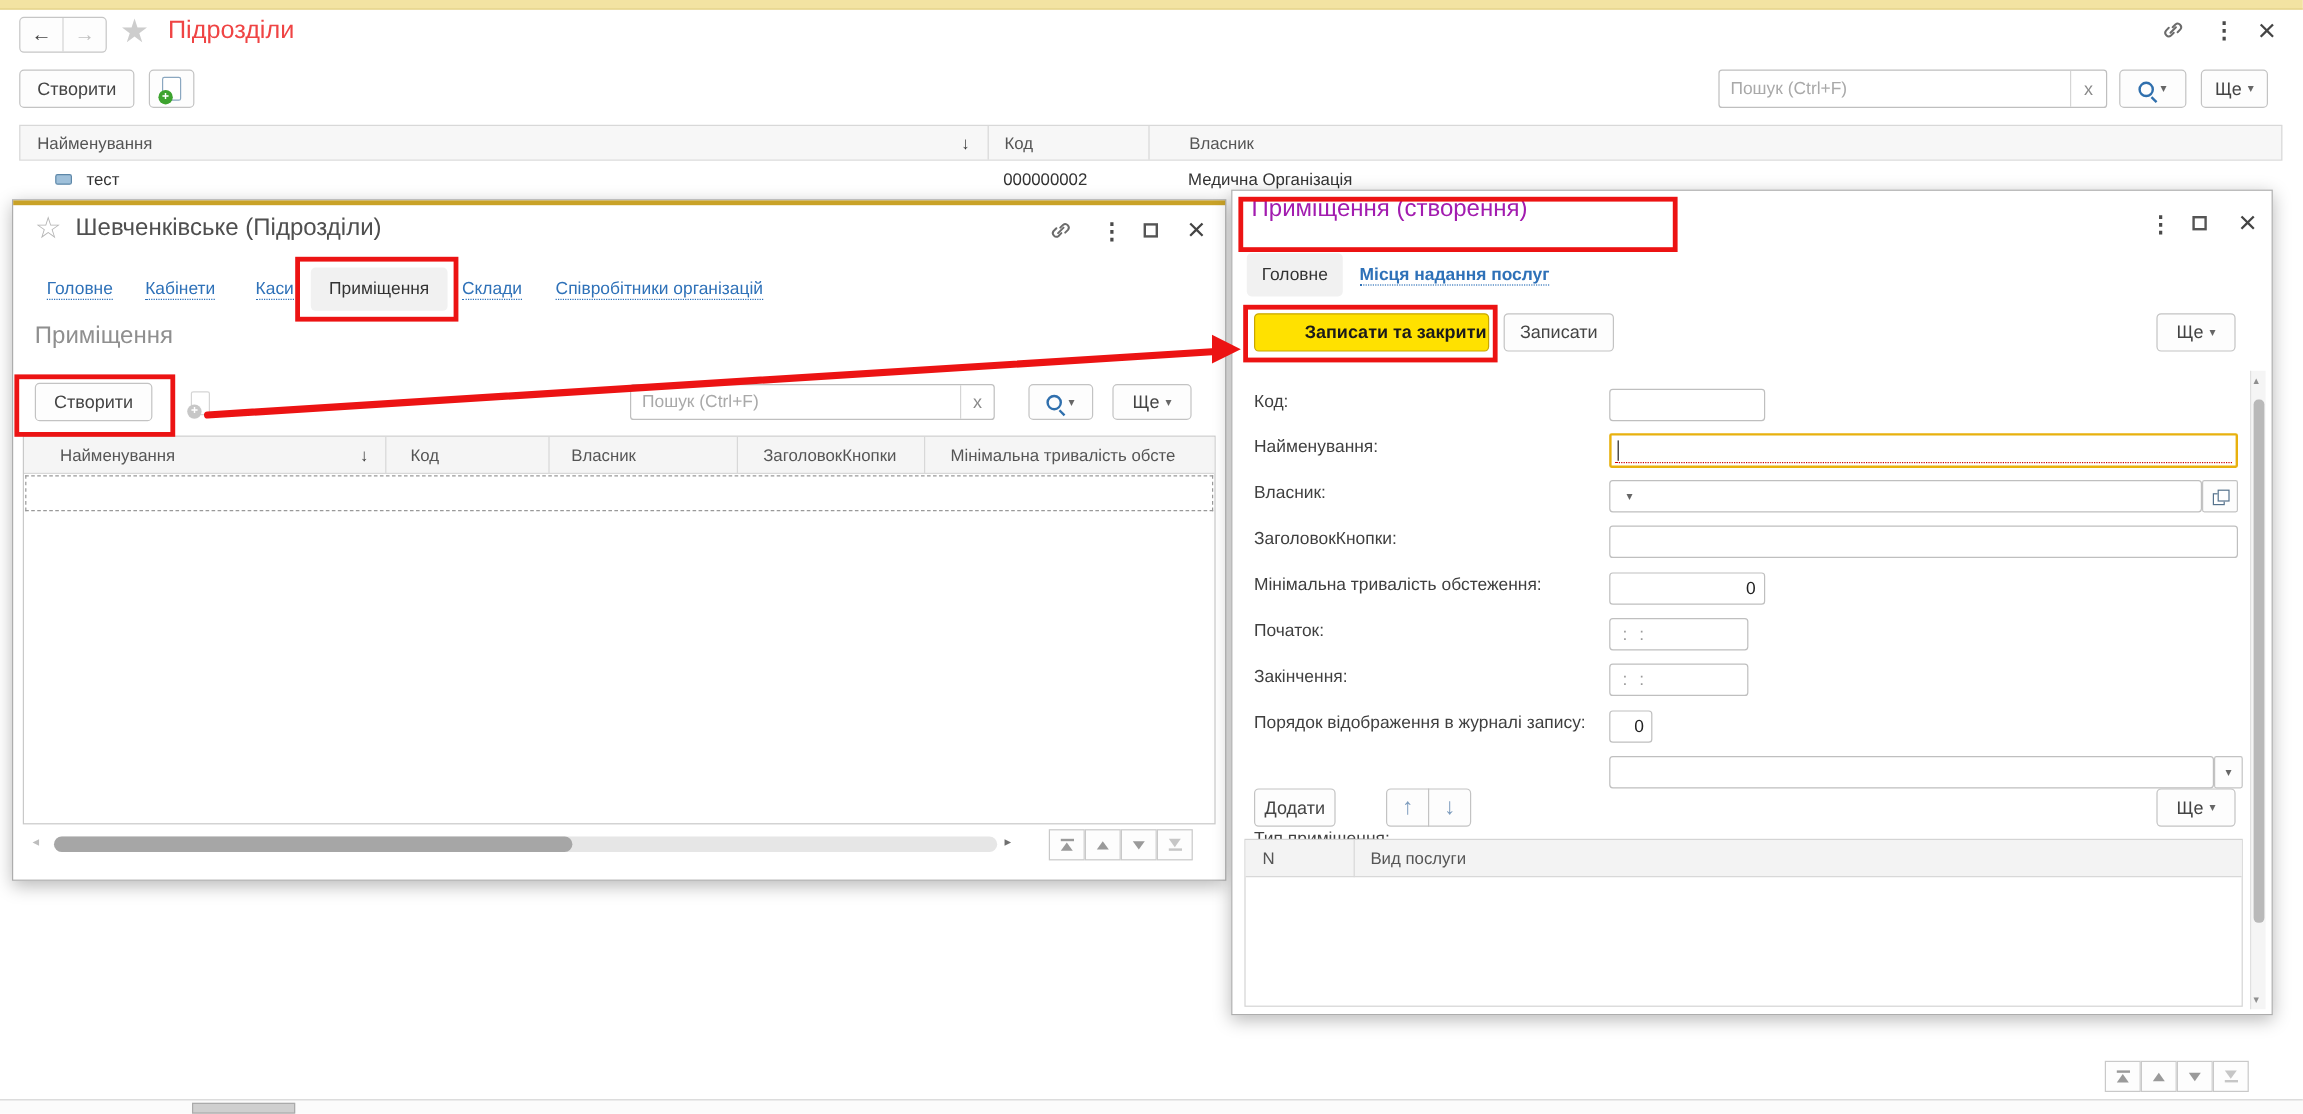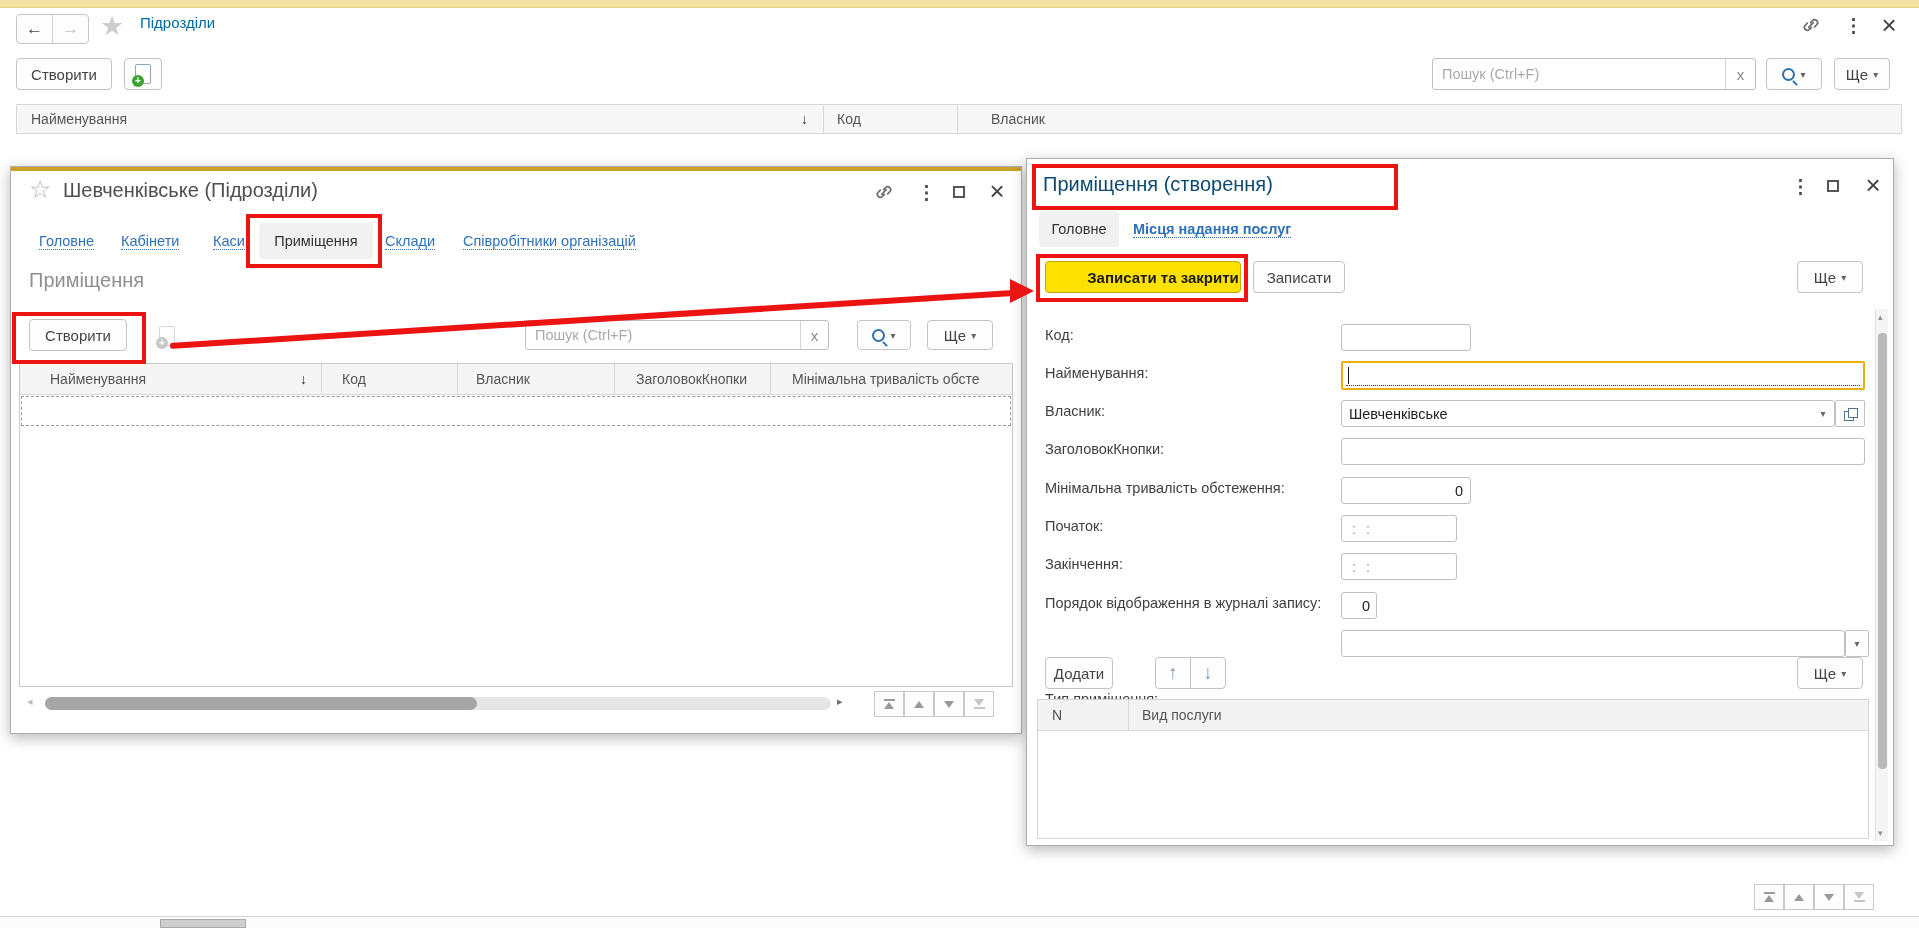--- a/index.html
+++ b/index.html
@@ -57,21 +57,21 @@
 <body>
 
 <div class="abs" style="left:0;top:0;width:1919px;height:928px;">
   <div class="abs" style="left:0;top:0;width:1919px;height:8px;background:#f3e3a2;border-bottom:1px solid #e3d189;"></div>
 
   <div class="abs" style="left:16px;top:14px;width:73px;height:30px;border:1px solid #c6c6c6;border-radius:4px;background:#fdfdfd;display:flex;">
     <div style="flex:1;display:flex;align-items:center;justify-content:center;font-size:17px;color:#444;border-right:1px solid #d4d4d4;">←</div>
     <div style="flex:1;display:flex;align-items:center;justify-content:center;font-size:17px;color:#c0c0c0;">→</div>
   </div>
   <div class="glyph" style="left:100px;top:10px;font-size:27px;color:#cdcdcd;">★</div>
-  <div class="abs" style="left:140px;top:14px;font-size:15px;color:#0369a1;">Підрозділи</div>
+  <div class="abs" style="left:140px;top:14px;font-size:21px;color:#ef4444;">Підрозділи</div>
 
   <svg class="linksvg" style="left:1800px;top:14px;" width="22" height="22" viewBox="0 0 24 24">
     <g fill="none" stroke="#6b6b6b" stroke-width="1.8" stroke-linecap="round">
       <path d="M9.5 14.5 L14.5 9.5"></path>
       <path d="M8 10 L5.5 12.5 a3.2 3.2 0 0 0 4.5 4.5 L12.5 14.5"></path>
       <path d="M16 14 L18.5 11.5 a3.2 3.2 0 0 0 -4.5 -4.5 L11.5 9.5"></path>
     </g>
   </svg>
   <div class="glyph" style="left:1844px;top:14px;font-size:19px;font-weight:bold;width:14px;">⋮</div>
   <div class="glyph" style="left:1879px;top:10px;font-size:26px;color:#444;width:20px;">×</div>
@@ -95,20 +95,26 @@
       <span class="caret">▾</span>
   </div>
 
   <div class="abs" style="left:16px;top:104px;width:1886px;height:30px;background:#f7f7f7;border:1px solid #d8d8d8;">
     <span class="hdrcell" style="left:14px;top:6px;">Найменування</span>
     <span class="hdrcell" style="left:784px;top:6px;color:#333;">↓</span>
     <span class="sep" style="left:806px;top:0;height:28px;"></span>
     <span class="hdrcell" style="left:820px;top:6px;">Код</span>
     <span class="sep" style="left:940px;top:0;height:28px;"></span>
     <span class="hdrcell" style="left:974px;top:6px;">Власник</span>
+  </div>
+  <div class="abs" style="left:16px;top:134px;width:1886px;height:32px;background:#fff;">
+    <span class="itemico" style="left:30px;top:11px;"></span>
+    <span class="abs" style="left:56px;top:7px;color:#333;">тест</span>
+    <span class="abs" style="left:820px;top:7px;color:#333;">000000002</span>
+    <span class="abs" style="left:974px;top:7px;color:#333;">Медична Організація</span>
   </div>
 
   <div class="navbtn" style="left:1754px;top:884px;">
       <span class="bar-h"></span>
       <span class="tri-up"></span>
     </div>
   <div class="navbtn" style="left:1784px;top:884px;">
       <span class="tri-up"></span>
     </div>
   <div class="navbtn" style="left:1814px;top:884px;">
@@ -201,21 +207,21 @@
   <div class="navbtn" style="left:923px;top:524px;">
       <span class="tri-down"></span>
     </div>
   <div class="navbtn" style="left:953px;top:524px;">
       <span class="tri-down tri-light"></span>
       <span class="bar-h" style="background:#c6c6c6;"></span>
     </div>
 </div>
 
 <div class="dlg" style="left:1026px;top:158px;width:868px;height:688px;z-index:20;">
-  <div class="abs" style="left:16px;top:14px;font-size:20px;color:#0c4a6e;">Приміщення (створення)</div>
+  <div class="abs" style="left:16px;top:4px;font-size:20px;color:#a21caf;">Приміщення (створення)</div>
   <div class="glyph" style="left:764px;top:16px;font-size:19px;font-weight:bold;width:14px;">⋮</div>
   <div class="maxbox" style="left:800px;top:21px;"></div>
   <div class="glyph" style="left:836px;top:11px;font-size:26px;color:#444;width:20px;">×</div>
 
   <div class="tab-active" style="left:12px;top:52px;width:80px;height:36px;">
       <span>Головне</span>
     </div>
   <a class="link abs" style="left:106px;top:62px;font-weight:bold;">Місця надання послуг</a>
 
   <div class="btn btn-yellow" style="left:18px;top:102px;width:196px;height:32px;">Записати та закрити</div>
@@ -229,21 +235,20 @@
   <div class="input" style="left:314px;top:165px;width:130px;height:27px;"></div>
 
   <span class="lbl" style="left:18px;top:206px;">Найменування:</span>
   <div class="input" style="left:314px;top:202px;width:524px;height:29px;border:2px solid #e8b10e;border-radius:2px;">
     <span style="position:absolute;left:5px;top:4px;bottom:4px;width:1px;background:#222;"></span>
     <span style="position:absolute;left:3px;right:3px;bottom:2px;border-bottom:1px dotted #cc0000;"></span>
   </div>
 
   <span class="lbl" style="left:18px;top:244px;">Власник:</span>
   <div class="input" style="left:314px;top:241px;width:494px;height:27px;">
-    <span style="padding-left:7px;flex:1;">Шевченківське</span>
     <span class="caret" style="width:22px;text-align:center;">▾</span>
   </div>
   <div class="btn" style="left:808px;top:241px;width:30px;height:27px;border-radius:2px;">
     <span class="openico"></span>
   </div>
 
   <span class="lbl" style="left:18px;top:282px;">ЗаголовокКнопки:</span>
   <div class="input" style="left:314px;top:279px;width:524px;height:27px;"></div>
 
   <span class="lbl" style="left:18px;top:321px;">Мінімальна тривалість обстеження:</span>

